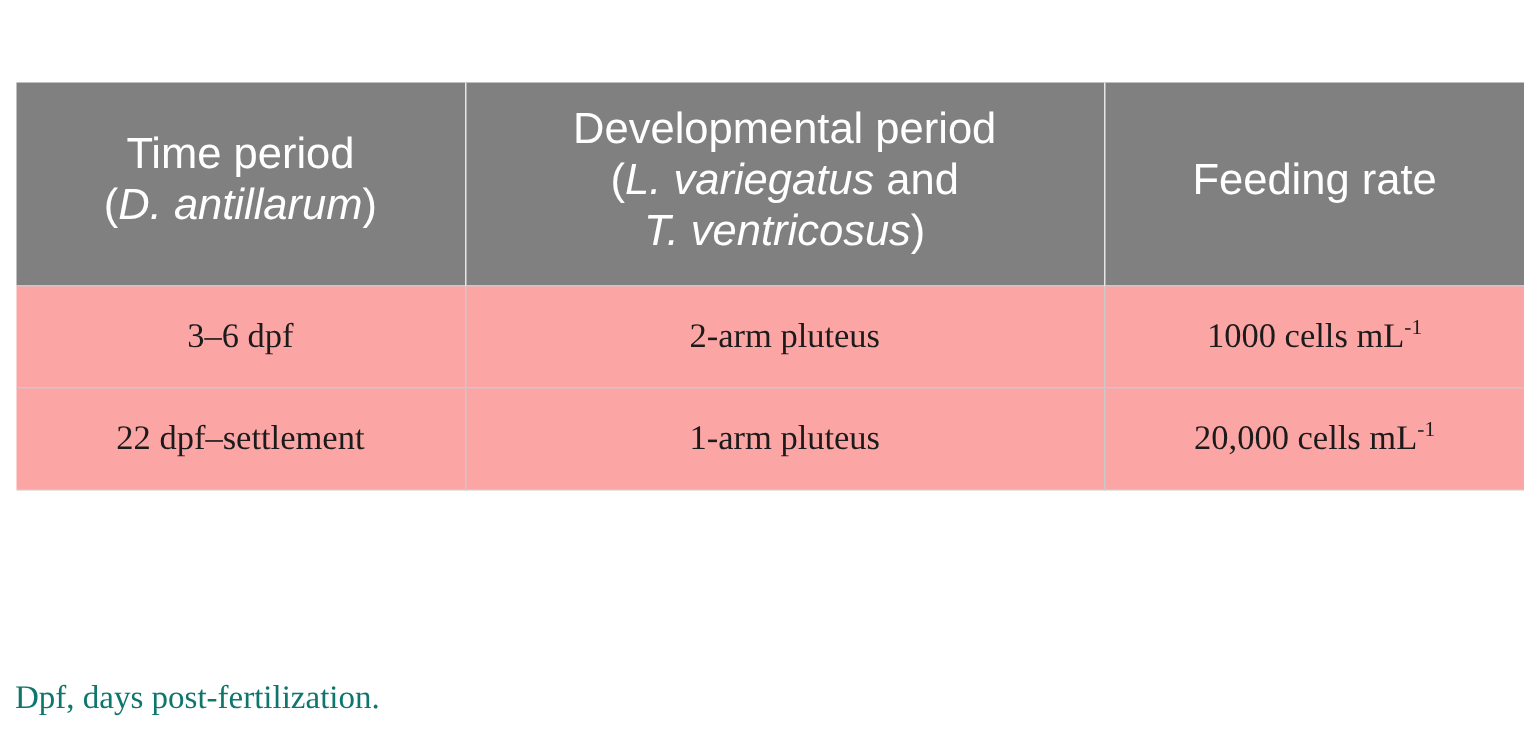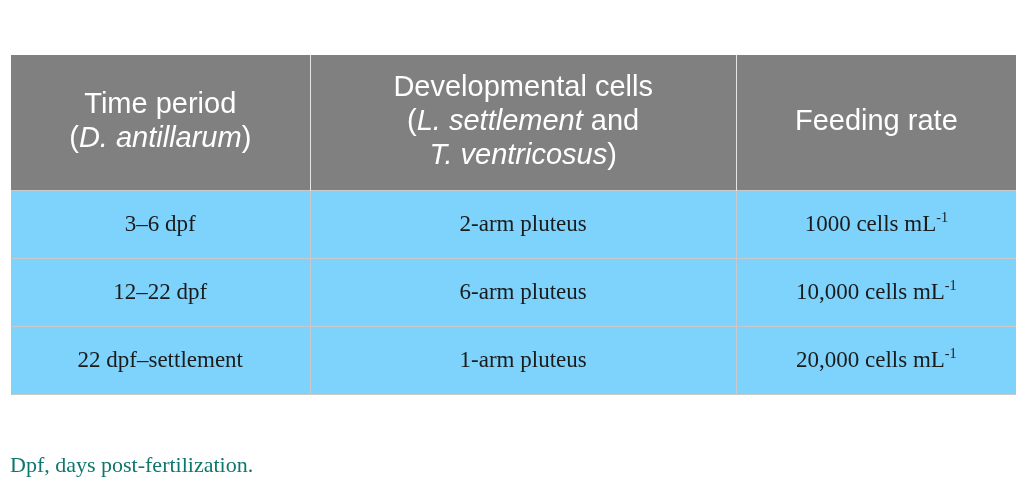--- a/index.html
+++ b/index.html
@@ -57,21 +57,21 @@
     border-top: 1px solid #c9c9c9;
     border-right: 1px solid #c9c9c9;
     height: 68px;
     text-align: center;
     vertical-align: middle;
     font-family: "Liberation Serif", serif;
     font-size: 23px;
     color: #1b1b1b;
     padding: 4px 8px;
     box-sizing: border-box;
-    background: #7dd3fc;
+    background: #fca5a5;
   }
   table.data-table tbody td:last-child {
     border-right: none;
   }
   table.data-table tbody tr:last-child td {
     border-bottom: 1px solid #c9c9c9;
   }
 
   .col-1 { width: 294px; }
   .col-2 { width: 419px; }
@@ -103,41 +103,36 @@
       <col class="col-2">
       <col class="col-3">
     </colgroup>
     <thead>
       <tr>
         <th class="col-1">
           <span>Time period</span><br>
           <span>(</span><em>D. antillarum</em><span>)</span>
         </th>
         <th class="col-2">
-          <span>Developmental cells</span><br>
-          <span>(</span><em>L. settlement</em><span> and</span><br>
+          <span>Developmental period</span><br>
+          <span>(</span><em>L. variegatus</em><span> and</span><br>
           <em>T. ventricosus</em><span>)</span>
         </th>
         <th class="col-3">
           <span>Feeding rate</span>
         </th>
       </tr>
     </thead>
     <tbody>
       <tr>
         <td>3–6 dpf</td>
         <td>2-arm pluteus</td>
         <td><span>1000 cells mL</span><sup>-1</sup></td>
       </tr>
       <tr>
-        <td>12–22 dpf</td>
-        <td>6-arm pluteus</td>
-        <td><span>10,000 cells mL</span><sup>-1</sup></td>
-      </tr>
-      <tr>
         <td>22 dpf–settlement</td>
         <td>1-arm pluteus</td>
         <td><span>20,000 cells mL</span><sup>-1</sup></td>
       </tr>
     </tbody>
   </table>
 </div>
 
 <div class="footnote">Dpf, days post-fertilization.</div>
 

